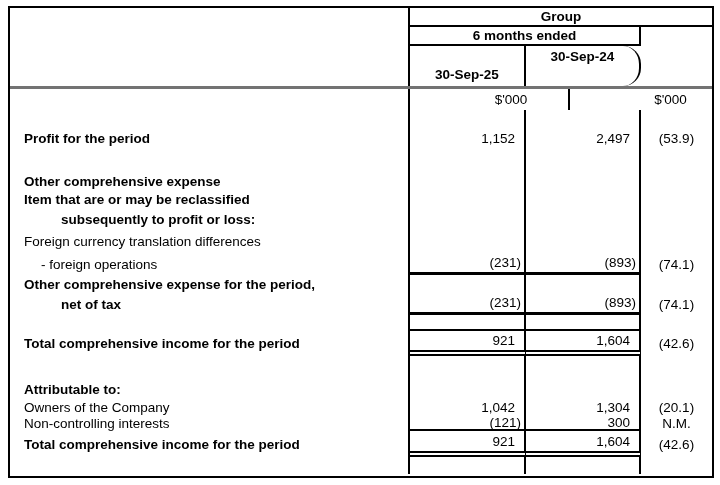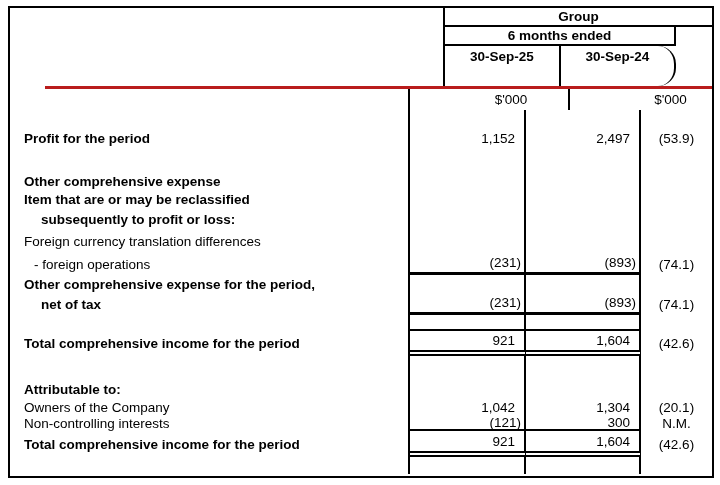--- a/index.html
+++ b/index.html
@@ -13,38 +13,38 @@
     border:2px solid #000;box-sizing:border-box;background:#fff;
   }
   .grid{display:grid;grid-template-columns:400px 116px 115px 1fr;}
   .c{
     box-sizing:border-box;font-size:13.5px;white-space:nowrap;
     display:flex;align-items:center;overflow:hidden;
   }
   .b{font-weight:bold;}
   .br{border-right:2px solid #000;}
   
-  .hdr{grid-template-rows:19px 19px 40px;border-bottom:3px solid #b91c1c;margin-left:35px;}
+  .hdr{grid-template-rows:19px 19px 40px;border-bottom:3px solid #737373;}
   .h-empty{grid-area:1/1/4/2;border-right:2px solid #000;}
   .h-group{grid-area:1/2/2/5;border-bottom:2px solid #000;justify-content:center;}
   .h-6mo{grid-area:2/2/3/4;border-bottom:2px solid #000;border-right:2px solid #000;justify-content:center;}
   .h-change{grid-area:2/4/4/5;align-items:flex-start;justify-content:center;padding-top:2px;}
-  .h-d1{grid-area:3/2/4/3;border-right:2px solid #000;align-items:flex-start;justify-content:center;padding-top:3px;}
+  .h-d1{grid-area:3/2/4/3;border-right:2px solid #000;align-items:flex-start;justify-content:center;padding-top:21px;}
   .h-d2{grid-area:3/3/4/4;border-right:2px solid #000;align-items:flex-start;justify-content:center;padding-top:3px;border-radius:18px;}
   
   .units{grid-template-rows:21px;gap:44px;}
   .ctr{justify-content:center;}
   
   .row>.c{height:100%;}
   .lc{border-right:2px solid #000;padding-left:14px;justify-content:flex-start;}
   .v{border-right:2px solid #000;justify-content:flex-end;padding-right:9px;}
   .v.neg{padding-right:3px;}
   .cc{justify-content:center;}
-  .ind{padding-left:31px;}
-  .ind2{padding-left:24px;}
+  .ind{padding-left:31px;margin-left:20px;}
+  .ind2{padding-left:31px;}
   .bb2{border-bottom:2px solid #000;}
   .bb3{border-bottom:3px solid #000;}
   .dbl{border-bottom:6px double #000;}
   .h15{height:15px}.h16{height:16px}.h17{height:17px}.h18{height:18px}
   .h19{height:19px}.h20{height:20px}.h22{height:22px}.h24{height:24px}
   .h25{height:25px}.h26{height:26px}
 </style>
 </head>
 <body>
 

